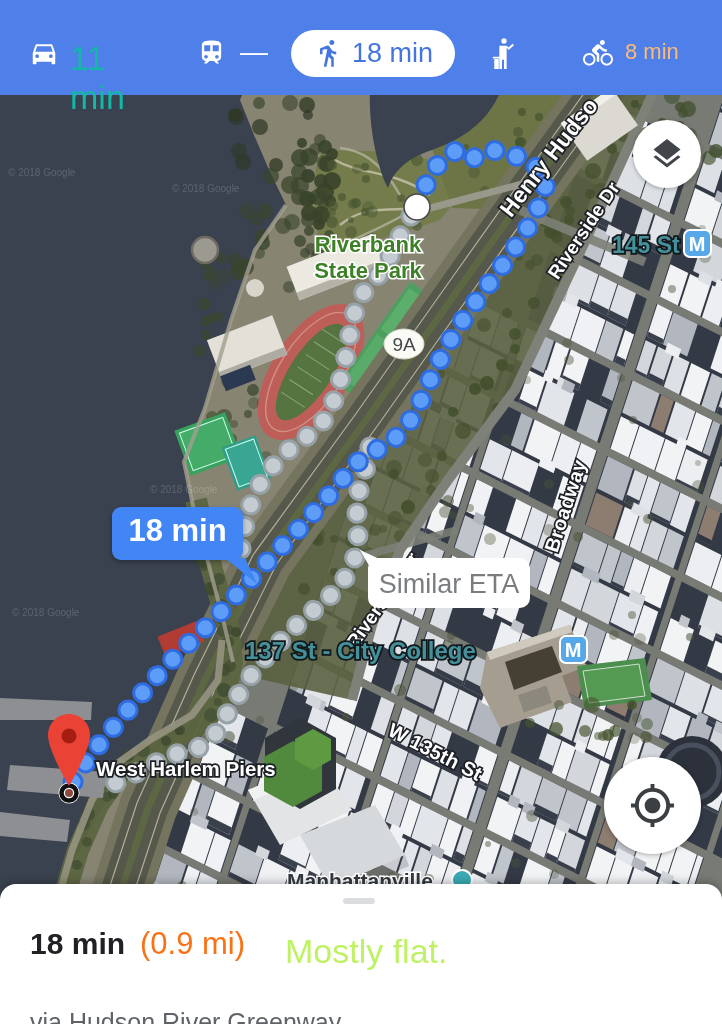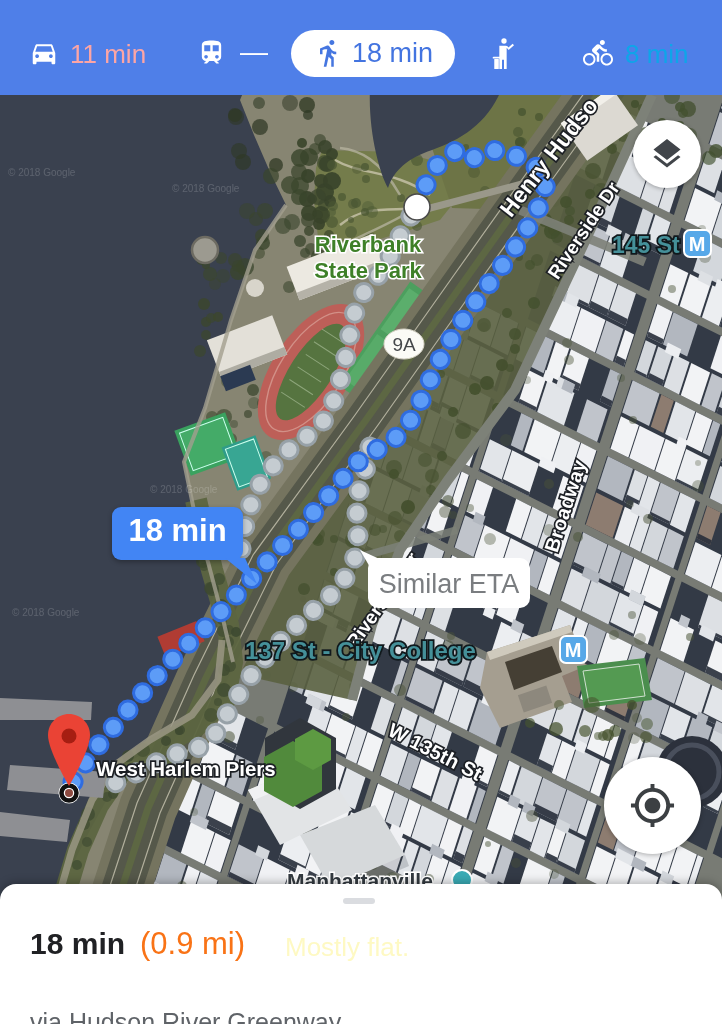--- a/index.html
+++ b/index.html
@@ -1014,21 +1014,21 @@
     <path d="M27 2C15.4 2 6 11.4 6 23c0 15.7 21 51 21 51s21-35.3 21-51C48 11.4 38.6 2 27 2z" fill="#ea4335"></path>
     <circle cx="27" cy="24" r="7.5" fill="#a61e12"></circle>
   </svg>
 
 <div class="abs" style="left:0;top:0;width:722px;height:95px;background:#4f7fe8"></div>
 
 <svg class="abs" style="left:28px;top:38px" width="32" height="30" viewBox="0 0 24 24">
     <path fill="#fff" d="M18.9 6c-.2-.6-.8-1-1.4-1H6.5c-.6 0-1.2.4-1.4 1L3 12v8c0 .55.45 1 1 1h1c.55 0 1-.45 1-1v-1h12v1c0 .55.45 1 1 1h1c.55 0 1-.45 1-1v-8l-2.1-6zM6.5 16c-.83 0-1.5-.67-1.5-1.5S5.67 13 6.5 13s1.5.67 1.5 1.5S7.33 16 6.5 16zm11 0c-.83 0-1.5-.67-1.5-1.5s.67-1.5 1.5-1.5 1.5.67 1.5 1.5-.67 1.5-1.5 1.5zM5 11l1.5-4.5h11L19 11H5z"></path>
   </svg>
 
-<div class="abs" style="left:70px;top:39px;width:90px;color:#fca5a5;font-size:26px">11 min</div>
+<div class="abs" style="left:70px;top:39px;width:90px;color:#14b8a6;font-size:34px">11 min</div>
 
 <svg class="abs" style="left:197px;top:38px" width="29" height="29" viewBox="0 0 24 24">
     <path fill="#fff" d="M12 2c-4.42 0-8 .5-8 4v9.5C4 17.43 5.57 19 7.5 19L6 20.5v.5h2.23l2-2H14l2 2H18v-.5L16.5 19c1.93 0 3.5-1.57 3.5-3.5V6c0-3.5-3.58-4-8-4zM7.5 17c-.83 0-1.5-.67-1.5-1.5S6.67 14 7.5 14s1.5.67 1.5 1.5S8.33 17 7.5 17zm3.5-6H6V6h5v5zm5.5 6c-.83 0-1.5-.67-1.5-1.5s.67-1.5 1.5-1.5 1.5.67 1.5 1.5-.67 1.5-1.5 1.5zm1.5-6h-5V6h5v5z"></path>
   </svg>
 
 <div class="abs" style="left:240px;top:36px;color:#fff;font-size:28px">—</div>
 
 <div class="abs" style="left:291px;top:30px;width:164px;height:47px;background:#fff;border-radius:24px"></div>
 
 <svg class="abs" style="left:315px;top:36px" width="30" height="34" viewBox="0 0 24 24">
@@ -1043,23 +1043,23 @@
       <path d="M12 7.5h2.8c.6 0 1.1.3 1.5.7l.5.6 3.2-2.8 1 1.2-4 3.5-1.5-1.7V25h-2v-7h-1.5v7H10V7.5z"></path>
       <rect x="6.2" y="17.5" width="3.4" height="7.5" rx="0.4"></rect>
       <rect x="5" y="15.8" width="5.8" height="1.4" rx="0.7"></rect>
     </g>
   </svg>
 
 <svg class="abs" style="left:580px;top:38px" width="36" height="30" viewBox="0 0 24 24">
     <path fill="#fff" d="M15.5 5.5c1.1 0 2-.9 2-2s-.9-2-2-2-2 .9-2 2 .9 2 2 2zM5 12c-2.8 0-5 2.2-5 5s2.2 5 5 5 5-2.2 5-5-2.2-5-5-5zm0 8.5c-1.9 0-3.5-1.6-3.5-3.5s1.6-3.5 3.5-3.5 3.5 1.6 3.5 3.5-1.6 3.5-3.5 3.5zm5.8-10l2.4-2.4.8.8c1.3 1.3 3 2.1 5.1 2.1V9c-1.5 0-2.7-.6-3.6-1.5l-1.9-1.9c-.5-.4-1-.6-1.6-.6s-1.1.2-1.4.6L7.8 8.4c-.4.4-.6.9-.6 1.4 0 .6.2 1.1.6 1.4L11 14v5h2v-6.2l-2.2-2.3zM19 12c-2.8 0-5 2.2-5 5s2.2 5 5 5 5-2.2 5-5-2.2-5-5-5zm0 8.5c-1.9 0-3.5-1.6-3.5-3.5s1.6-3.5 3.5-3.5 3.5 1.6 3.5 3.5-1.6 3.5-3.5 3.5z"></path>
   </svg>
 
-<div class="abs" style="left:625px;top:39px;color:#0ea5e9;font-size:26px">8 min</div>
+<div class="abs" style="left:625px;top:39px;color:#fdba74;font-size:22px">8 min</div>
 
 <div class="abs" style="left:0;top:884px;width:722px;height:140px;background:#fff;border-radius:16px 16px 0 0;box-shadow:0 -2px 8px rgba(0,0,0,.25)"></div>
 
 <div class="abs" style="left:343px;top:898px;width:32px;height:6px;border-radius:3px;background:#dadce0"></div>
 
 <div class="abs" style="left:30px;top:927px;font-size:30px;color:#202124"><b>18 min</b></div>
 <div class="abs" style="left:140px;top:926px;font-size:31px;color:#f97316">(0.9 mi)</div>
-<div class="abs" style="left:285px;top:932px;font-size:26px;color:#fef9c3">Mostly flat.</div>
+<div class="abs" style="left:285px;top:932px;font-size:34px;color:#bef264">Mostly flat.</div>
 
 <div class="abs" style="left:30px;top:1008px;font-size:25px;color:#5f6368">via Hudson River Greenway</div>
 
 </body></html>

